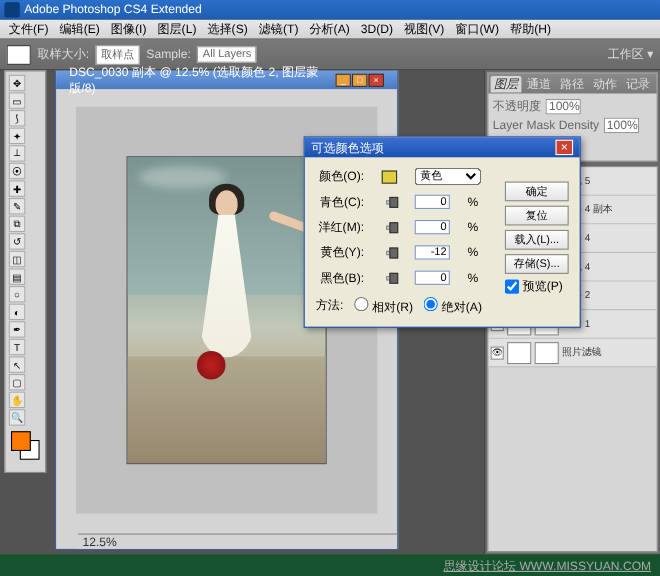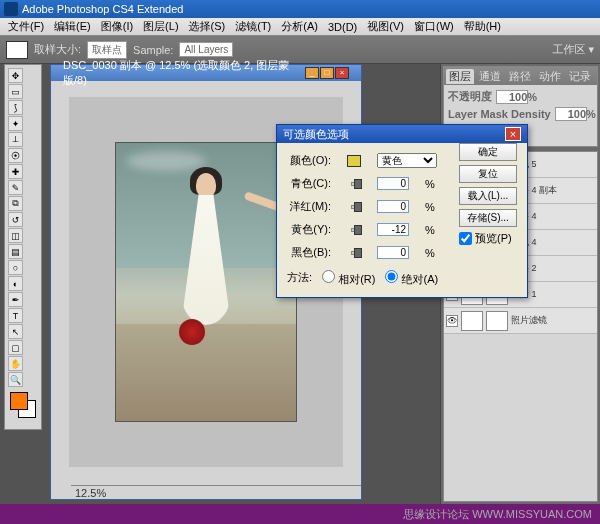--- a/index.html
+++ b/index.html
@@ -40,40 +40,40 @@
 .dialog .dlgtitle .x { margin-left: auto; width: 16px; height: 14px; background: #d04030; color: #fff; text-align: center; line-height: 12px; border: 1px solid #fff; }
 .dialog .body { padding: 10px; position: relative; }
 .dialog .row { display: flex; align-items: center; margin-bottom: 8px; gap: 16px; }
 .dialog .row label { width: 44px; text-align: right; }
 .dialog .colorsw { width: 14px; height: 12px; background: #e0d040; border: 1px solid #333; }
 .dialog select { width: 60px; font-size: 10px; }
 .dialog .slider { flex: 1; height: 4px; background: #ccc; border: 1px solid #888; position: relative; margin: 0 4px; }
 .dialog .slider .thumb { position: absolute; top: -4px; width: 8px; height: 10px; background: #666; border: 1px solid #333; }
 .dialog .numfield { width: 32px; border: 1px solid #7a9ac0; background: #fff; text-align: right; padding: 0 2px; font-size: 10px; }
 .dialog .pct { width: 12px; }
-.dialog .btncol { position: absolute; top: 0; right: 10px; width: 58px; display: flex; flex-direction: column; gap: 4px; }
+.dialog .btncol { position: absolute; top: 22px; right: 10px; width: 58px; display: flex; flex-direction: column; gap: 4px; }
 .dialog .btncol button { height: 18px; background: linear-gradient(#fdfdfd, #e4e4e4); border: 1px solid #888; font-size: 10px; }
 .dialog .btncol .chk { display: flex; align-items: center; gap: 3px; font-size: 10px; }
 .dialog .radios { display: flex; gap: 10px; margin-top: 10px; font-size: 10px; }
 .dialog .sliders { width: 150px; }
 .panels { position: absolute; top: 0; right: 0; width: 160px; bottom: 0; background: #6a6a6a; border-left: 1px solid #444; display: flex; flex-direction: column; }
 .panel { background: #d6d6d6; border: 1px solid #888; margin: 2px; }
 .ptabs { height: 18px; background: linear-gradient(#8a8a8a, #7a7a7a); display: flex; align-items: center; padding: 0 2px; gap: 2px; font-size: 9px; color: #ddd; }
 .ptabs span { padding: 0 3px; }
-.ptabs .active { background: #d6d6d6; color: #333; border-radius: 2px 2px 0 0; }
+.ptabs .active { background: #d6d6d6; color: #333; border-radius: 2px 2px 0 0; font-style: italic; }
 .pbody { padding: 4px; font-size: 9px; color: #666; }
-.pbody .prow { display: flex; align-items: center; gap: 4px; margin-bottom: 3px; font-weight: bold; }
-.pbody .wfield { background: #fff; border: 1px solid #999; padding: 0 12px; width: 32px; text-align: right; }
+.pbody .prow { display: flex; align-items: center; gap: 4px; margin-bottom: 3px; }
+.pbody .wfield { background: #fff; border: 1px solid #999; padding: 0 2px; width: 32px; text-align: right; }
 .layers { flex: 1; overflow: hidden; }
 .layers .lrow { display: flex; align-items: center; height: 26px; background: #e2e2e2; border-bottom: 1px solid #bbb; padding: 0 2px; gap: 3px; }
 .layers .eye { width: 12px; height: 12px; border: 1px solid #888; background: #fff; font-size: 8px; text-align: center; }
 .layers .thumb1 { width: 22px; height: 20px; background: #fff; border: 1px solid #888; }
 .layers .thumb2 { width: 22px; height: 20px; background: #fff; border: 1px solid #888; }
 .layers .lname { flex: 1; font-size: 9px; color: #333; }
-.bottombar { position: absolute; bottom: 0; left: 0; right: 0; height: 20px; background: #701a75; color: #aaa; display: flex; align-items: center; justify-content: flex-end; padding: 0 8px; font-size: 10px; }
+.bottombar { position: absolute; bottom: 0; left: 0; right: 0; height: 20px; background: #14532d; color: #aaa; display: flex; align-items: center; justify-content: flex-end; padding: 0 8px; font-size: 10px; text-decoration: underline; }
 </style>
 </head>
 <body>
 
 <div class="titlebar">
   <div class="icon"></div>
   <span>Adobe Photoshop CS4 Extended</span>
 </div>
 
 <div class="menubar">

